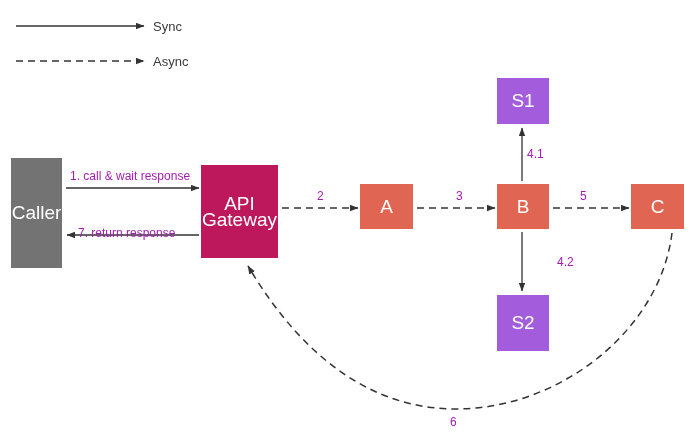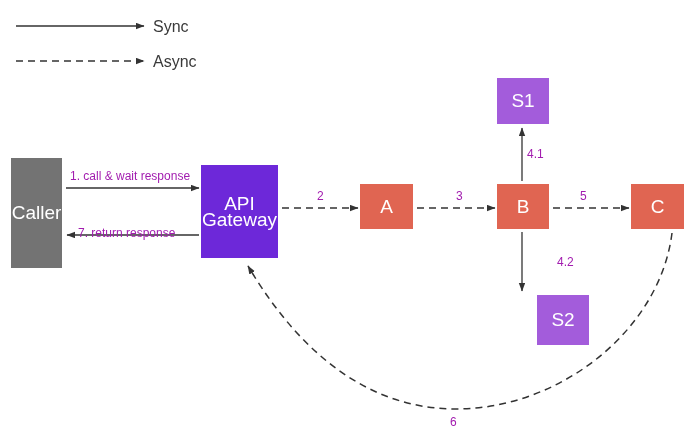--- a/index.html
+++ b/index.html
@@ -30,41 +30,41 @@
     text-align: center;
     color: #ffffff;
     font-family: "Liberation Sans", sans-serif;
     font-size: 19px;
     line-height: 16px;
     box-sizing: border-box;
     white-space: pre-line;
     user-select: none;
   }
   .node-caller  { left: 11px;  top: 158px; width: 51px; height: 110px; background: #737373; }
-  .node-gateway { left: 201px; top: 165px; width: 77px; height: 93px;  background: #6d28d9; }
+  .node-gateway { left: 201px; top: 165px; width: 77px; height: 93px;  background: #be185d; }
   .node-a       { left: 360px; top: 184px; width: 53px; height: 45px;  background: #e06552; }
   .node-b       { left: 497px; top: 184px; width: 52px; height: 45px;  background: #e06552; }
   .node-c       { left: 631px; top: 184px; width: 53px; height: 45px;  background: #e06552; }
   .node-s1      { left: 497px; top: 78px;  width: 52px; height: 46px;  background: #a35cdb; }
-  .node-s2      { left: 497px; top: 295px; width: 52px; height: 50px;  background: #a35cdb; margin-left: 40px; }
+  .node-s2      { left: 497px; top: 295px; width: 52px; height: 56px;  background: #a35cdb; }
 
   .edge-label {
     position: absolute;
     color: #a21caf;
     font-family: "Liberation Sans", sans-serif;
     font-size: 12px;
     line-height: 14px;
     white-space: nowrap;
     user-select: none;
   }
   .legend-label {
     position: absolute;
     color: #3a3a3a;
     font-family: "Liberation Sans", sans-serif;
-    font-size: 16px;
+    font-size: 13px;
     line-height: 15px;
     white-space: nowrap;
     user-select: none;
   }
   .lbl-sync     { left: 153px; top: 19px; }
   .lbl-async    { left: 153px; top: 54px; }
   .lbl-call     { left: 70px;  top: 169px; }
   .lbl-return   { left: 78px;  top: 226px; }
   .lbl-2        { left: 317px; top: 189px; }
   .lbl-3        { left: 456px; top: 189px; }

